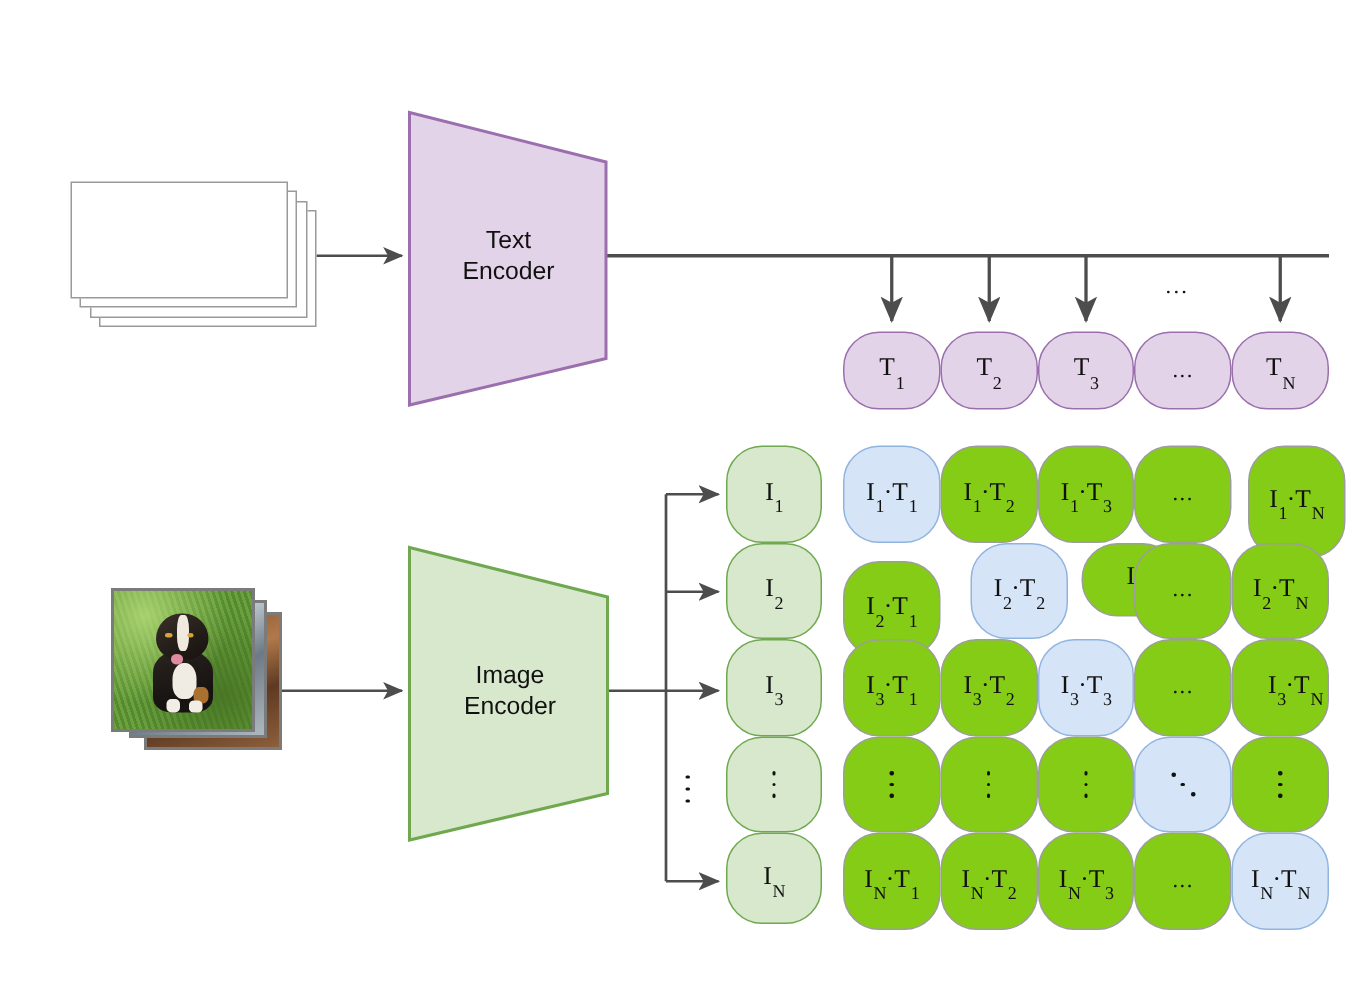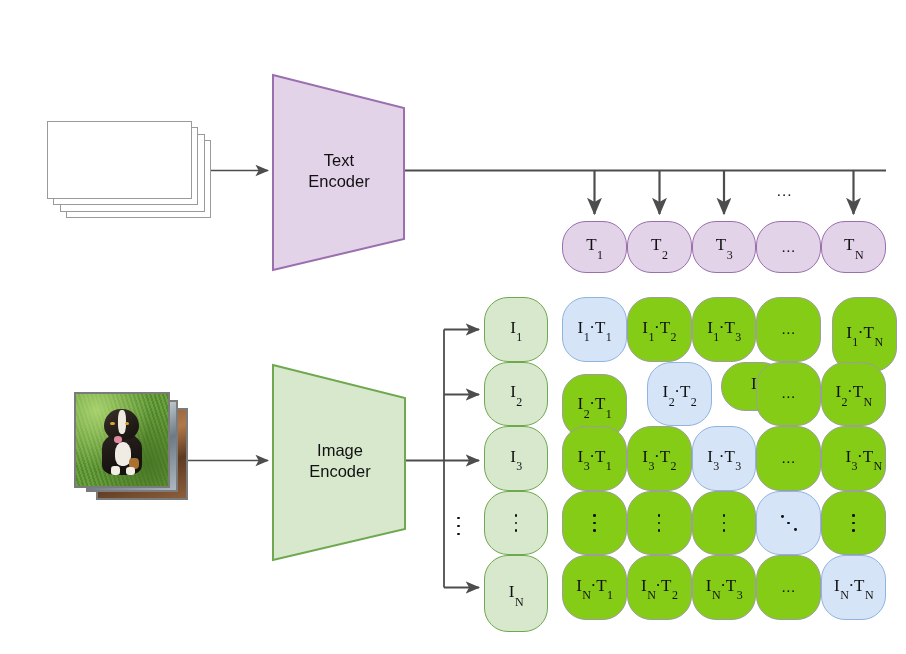--- a/index.html
+++ b/index.html
@@ -224,21 +224,21 @@
       <div class="cell i-cell" style="left: 484px; top: 426.2px; width: 64px; height: 64.6px;">
         <span>I<span class="sub">3</span></span>
       </div>
       <div class="cell i-cell" style="left: 484px; top: 490.8px; width: 64px; height: 64.6px;">
         <span class="dots-v">
           <i></i>
           <i></i>
           <i></i>
         </span>
       </div>
-      <div class="cell i-cell" style="left: 484px; top: 555.4px; width: 64px; height: 77px;">
+      <div class="cell i-cell" style="left: 484px; top: 555.4px; width: 64px; height: 61px;">
         <span>I<span class="sub">N</span></span>
       </div>
     </div>
 
   <div id="matrix">
       <div class="cell m-cell hl" style="left: 562px; top: 297px; width: 64.8px; height: 64.6px;">
         <span><span>I<span class="sub">1</span></span><span>·</span><span>T<span class="sub">1</span></span></span>
       </div>
       <div class="cell m-cell" style="left: 626.8px; top: 297px; width: 64.8px; height: 64.6px;">
         <span><span>I<span class="sub">1</span></span><span>·</span><span>T<span class="sub">2</span></span></span>

